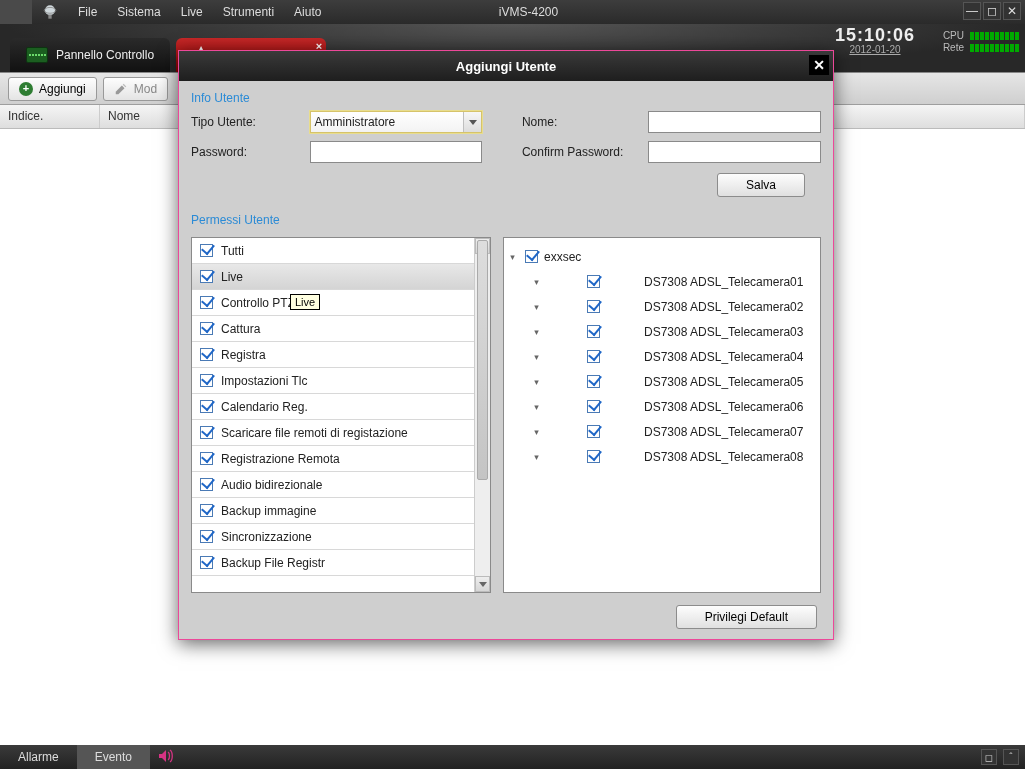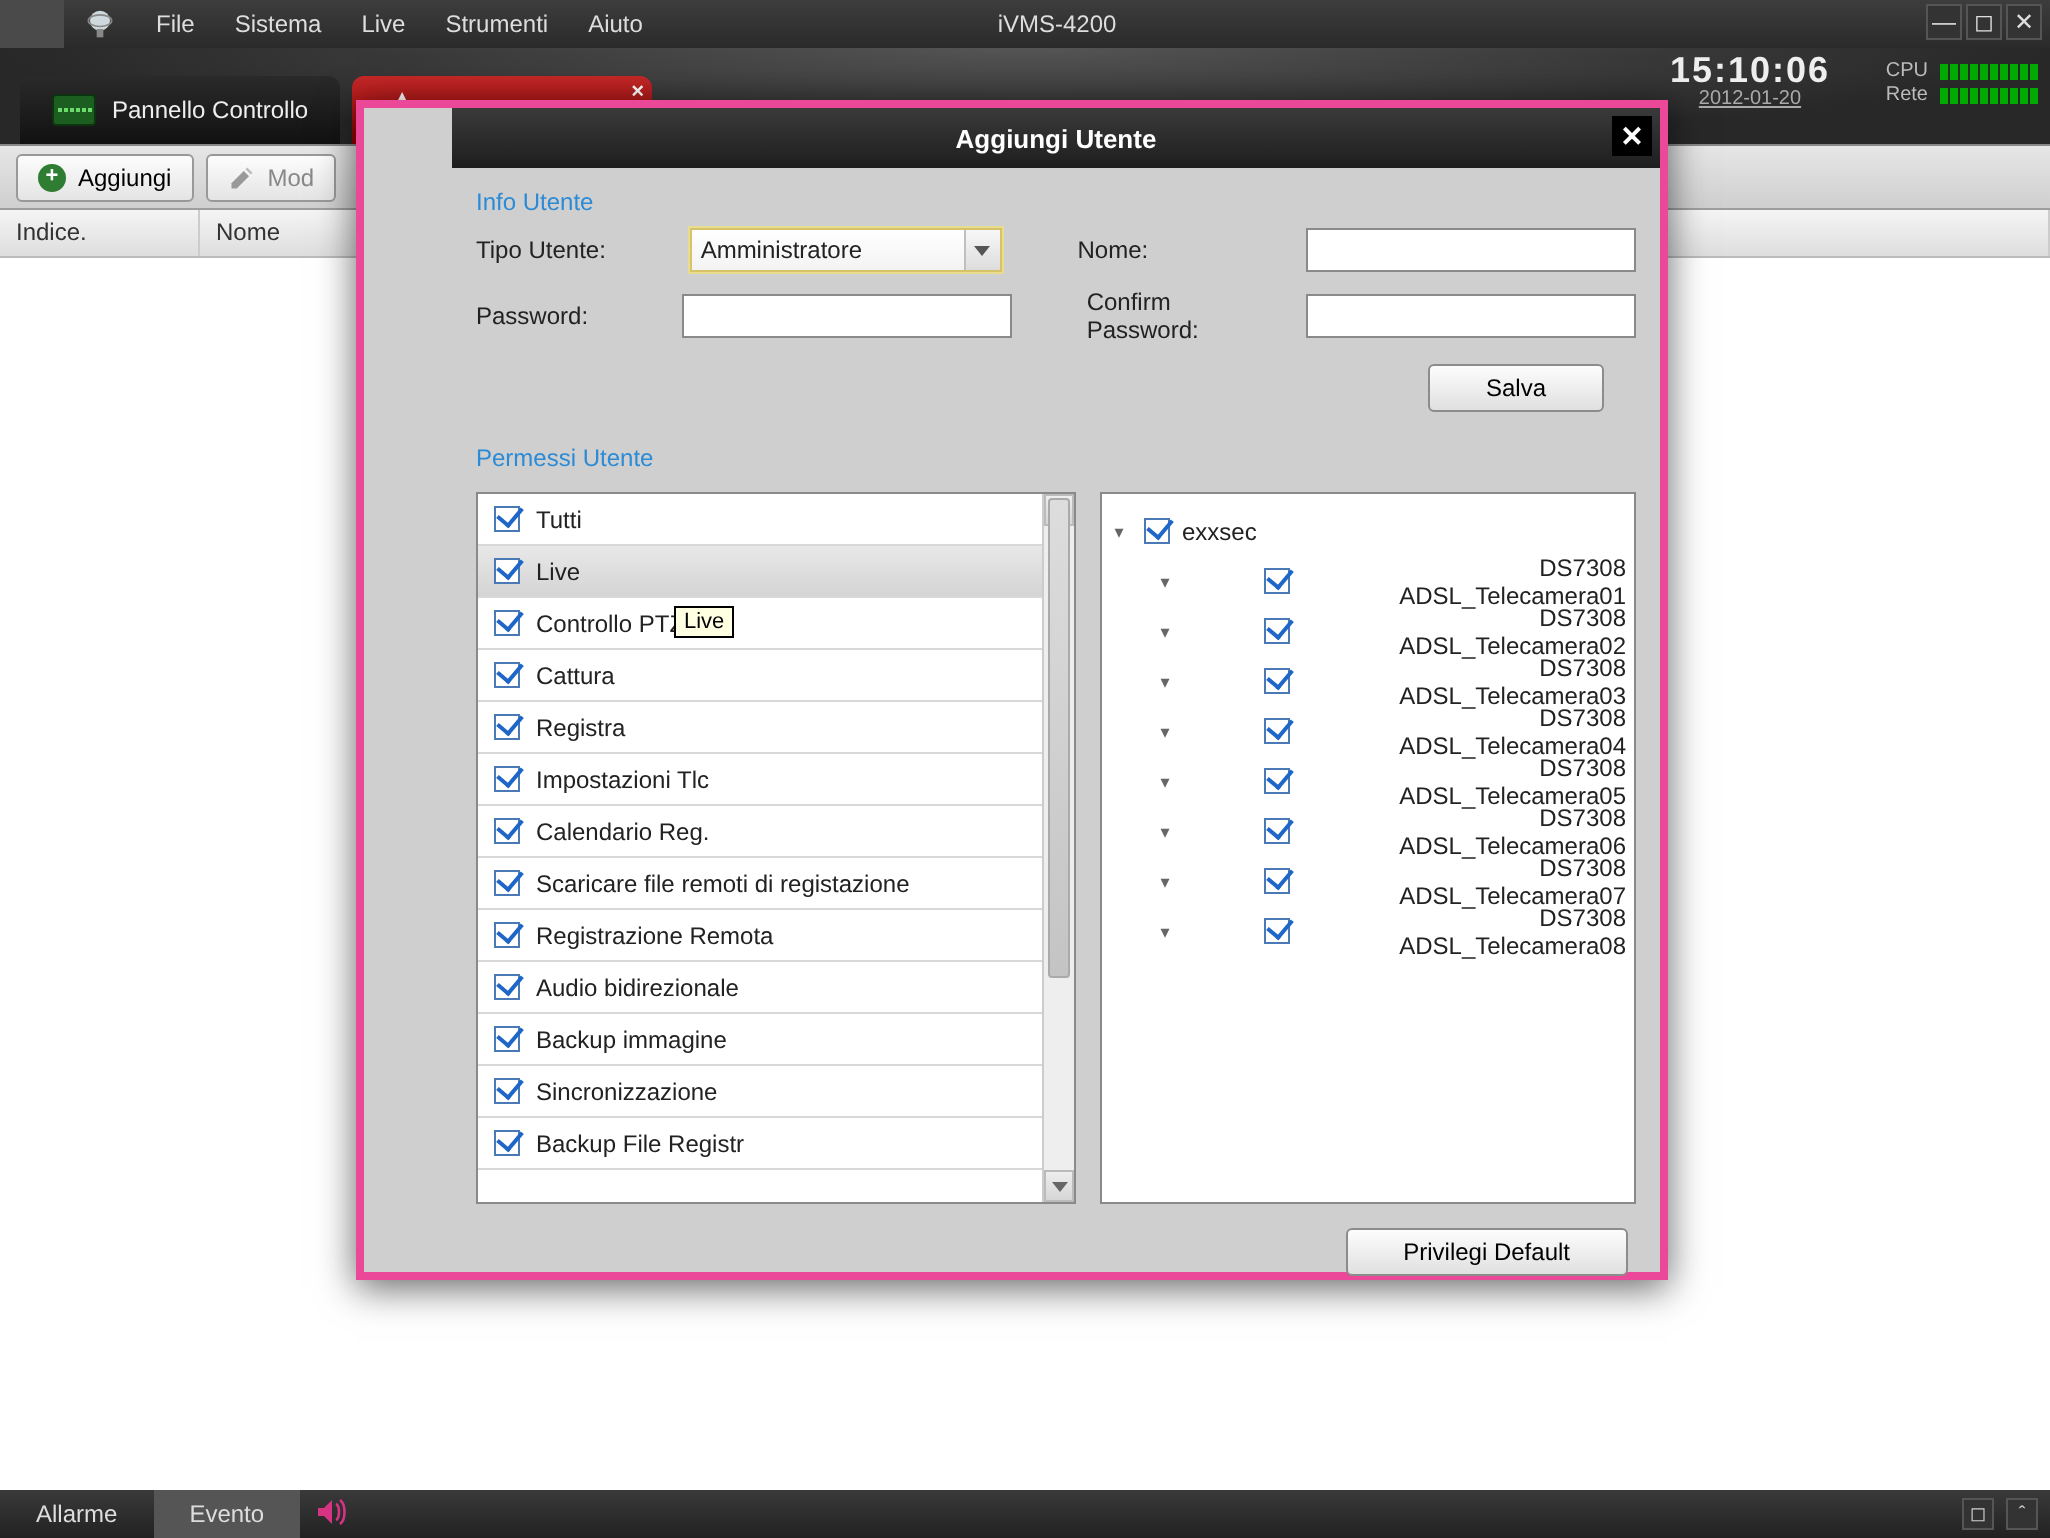--- a/index.html
+++ b/index.html
@@ -60,21 +60,21 @@
   .bottombar { position:absolute; bottom:0; left:0; right:0; height:24px; background:linear-gradient(#3a3a3a,#222);
     display:flex; align-items:center; color:#ddd; font-size:12px;}
   .bottombar .bt-tab { padding:0 18px; height:100%; display:flex; align-items:center; cursor:pointer;}
   .bottombar .bt-tab.active{ background:#555;}
   .bottombar .sound { margin-left:8px; color:#f08;}
   .bottombar .right-icons{ position:absolute; right:6px; display:flex; gap:6px;}
   .bottombar .ico{ width:16px;height:16px; border:1px solid #555; background:#333; display:flex;align-items:center;justify-content:center; font-size:10px; color:#ccc; cursor:pointer;}
 
   
   .dialog { position:absolute; left:178px; top:50px; width:656px; height:590px;
-    background:#cfcfcf; border:4px solid #ec4899; box-shadow:0 4px 18px rgba(0,0,0,.6);padding-left:44px;}
+    background:#cfcfcf; border:1px solid #ec4899; box-shadow:0 4px 18px rgba(0,0,0,.6);}
   .dialog-title { height:30px; background:linear-gradient(#3a3a3a,#1e1e1e); color:#fff;
     display:flex; align-items:center; justify-content:center; font-size:13px; font-weight:bold; position:relative;}
   .dialog-title .closebtn { position:absolute; right:4px; top:4px; width:20px; height:20px;
     background:#000; color:#fff; font-size:14px; font-weight:bold; display:flex; align-items:center; justify-content:center; cursor:pointer;}
   .section-label { color:#2b8bd6; font-size:12px; padding:10px 12px 6px; }
   .form { padding:0 12px; font-size:12px; color:#222;}
   .form-row { display:flex; align-items:center; margin-bottom:8px;}
   .form-row label { width:110px;}
   .form-row .field { width:178px; height:22px; border:1px solid #8a8a8a; background:#fff; font-size:12px; padding:2px 4px;}
   .form-row .combo { width:178px; height:22px; background:linear-gradient(#fff,#f3f3f3); border:1px solid #d6c36a;

